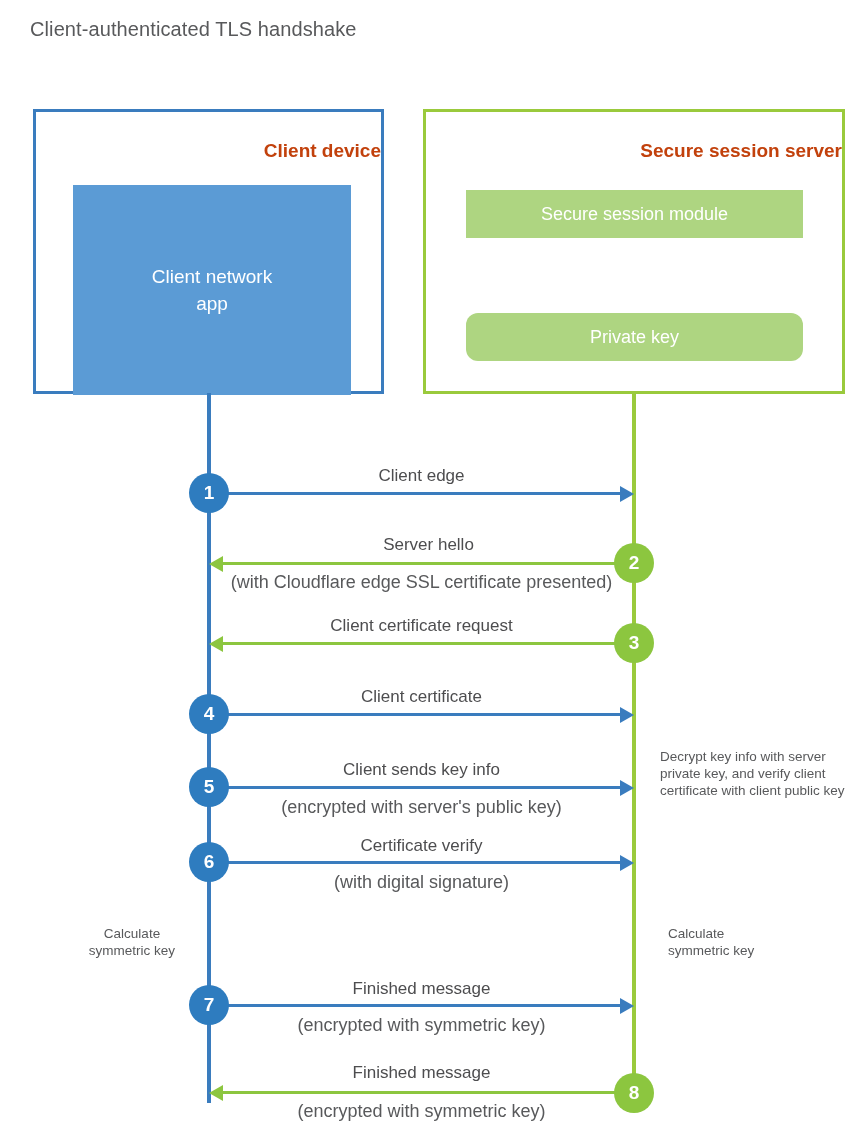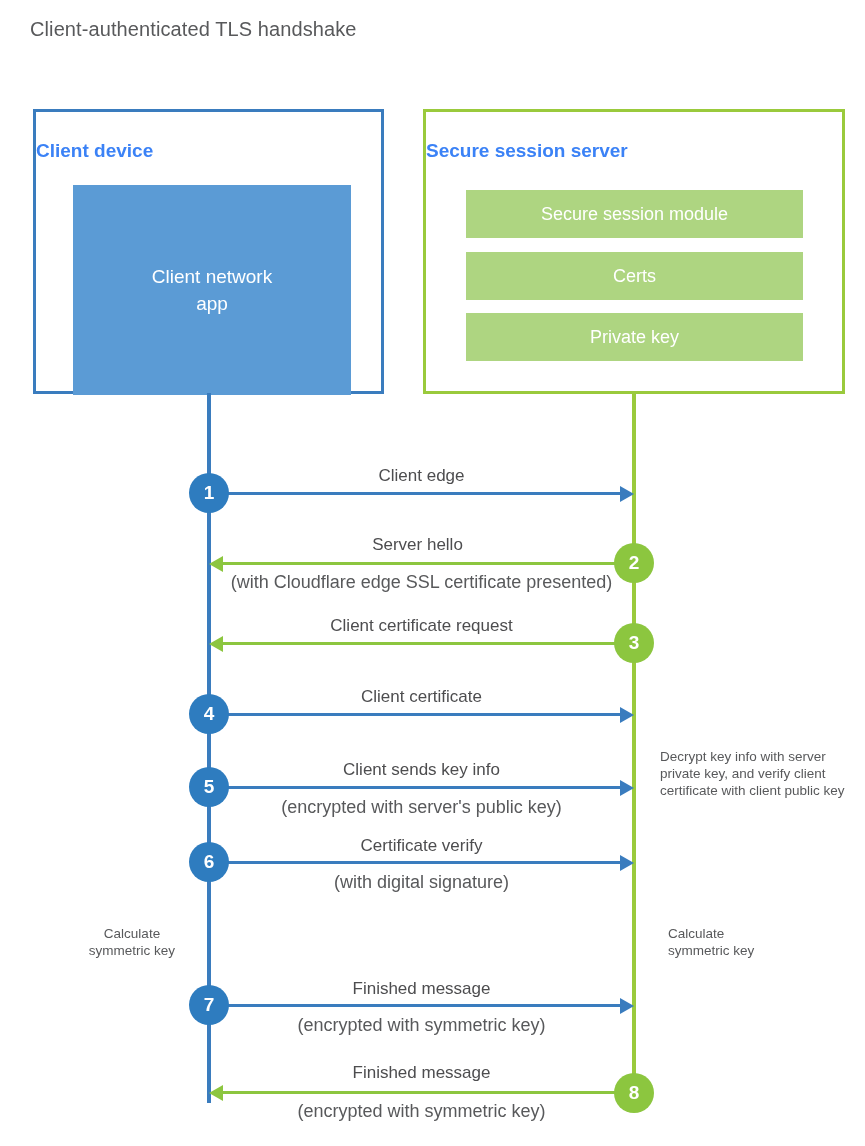--- a/index.html
+++ b/index.html
@@ -46,24 +46,24 @@
     top: 109px;
     width: 422px;
     height: 285px;
     border: 3px solid #9aca3c;
   }
   .party-title {
     position: absolute;
     left: 0;
     right: 0;
     top: 28px;
-    text-align: left;
+    text-align: right;
     font-size: 19px;
     font-weight: bold;
-    color: #3b82f6;
+    color: #c2410c;
   }
   
   #client-app-block {
     position: absolute;
     left: 37px;
     top: 73px;
     width: 278px;
     height: 210px;
     background: #5b9bd5;
     color: #ffffff;
@@ -82,21 +82,21 @@
     background: #aed581;
     color: #ffffff;
     font-size: 18px;
     display: flex;
     align-items: center;
     justify-content: center;
     text-align: center;
   }
   #server-block-0 { top: 78px; }
   #server-block-1 { top: 140px; }
-  #server-block-2 { top: 201px; }
+  #server-block-2 { top: 201px; border-radius: 12px; }
 
   
   .lifeline {
     position: absolute;
     width: 4px;
   }
   #lifeline-client {
     left: 207px;
     top: 393px;
     height: 710px;
@@ -176,33 +176,32 @@
       <span>
         <span>Client network</span><br>
         <span>app</span>
       </span>
     </div>
   </div>
 
   <div class="party-box" id="server-box">
     <div class="party-title">Secure session server</div>
     <div class="server-block" id="server-block-0">Secure session module</div>
-    <div class="server-block" id="server-block-1">Certs</div>
     <div class="server-block" id="server-block-2">Private key</div>
   </div>
 
   <div class="lifeline" id="lifeline-client"></div>
   <div class="lifeline" id="lifeline-server"></div>
 
   <div class="step-label" style="left:209px; top:466px; width:425px;">Client edge</div>
   <div class="arrow-line arrow-blue" style="left:209px; top:492px; width:411px;"></div>
   <div class="arrow-head head-right-blue" style="left:620px; top:485.5px;"></div>
   <div class="step-circle circle-blue" style="left:189px; top:473px;">1</div>
 
-  <div class="step-label" style="left:205px; top:535px; width:425px;">Server hello</div>
+  <div class="step-label" style="left:216px; top:535px; width:425px;">Server hello</div>
   <div class="arrow-line arrow-green" style="left:223px; top:562px; width:411px;"></div>
   <div class="arrow-head head-left-green" style="left:209px; top:555.5px;"></div>
   <div class="step-sublabel" style="left:209px; top:572px; width:425px;">(with Cloudflare edge SSL certificate presented)</div>
   <div class="step-circle circle-green" style="left:614px; top:543px;">2</div>
 
   <div class="step-label" style="left:209px; top:616px; width:425px;">Client certificate request</div>
   <div class="arrow-line arrow-green" style="left:223px; top:642px; width:411px;"></div>
   <div class="arrow-head head-left-green" style="left:209px; top:635.5px;"></div>
   <div class="step-circle circle-green" style="left:614px; top:623px;">3</div>
 

